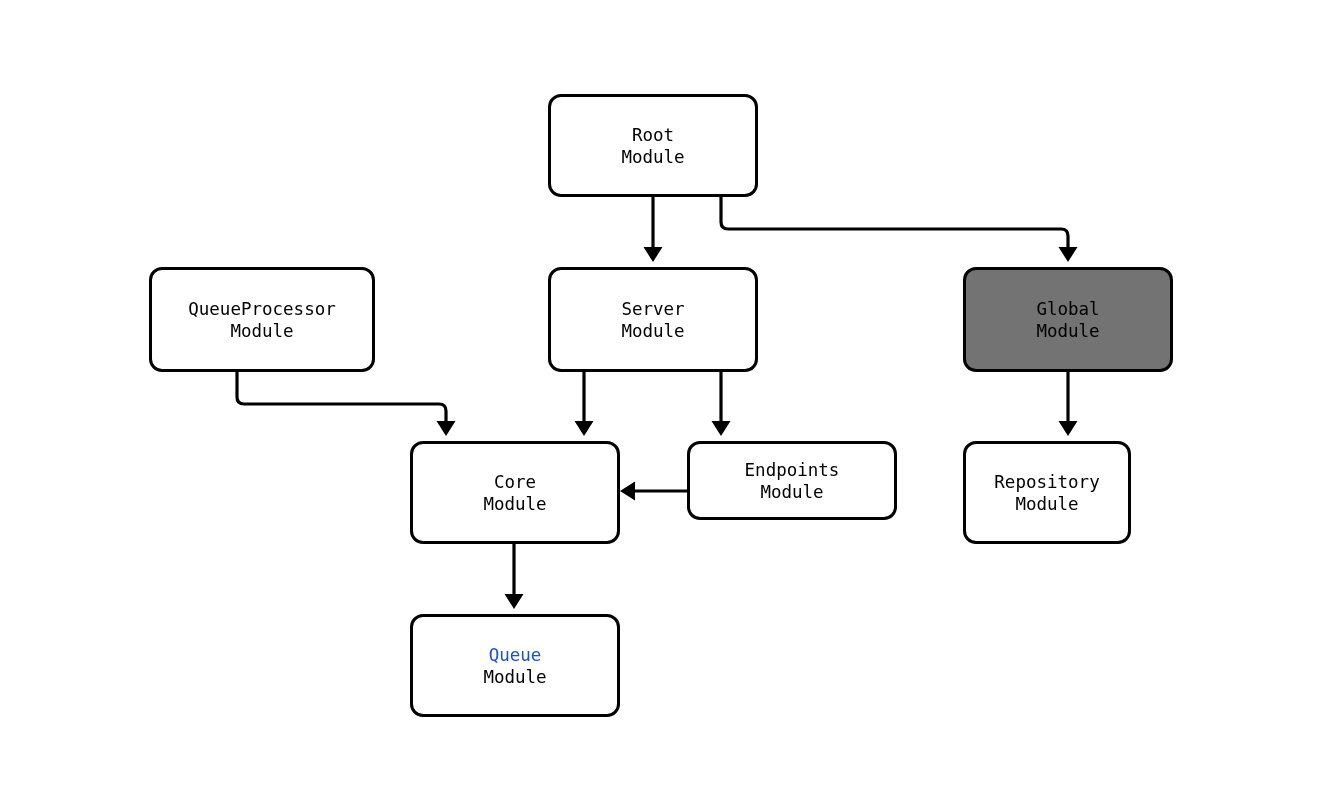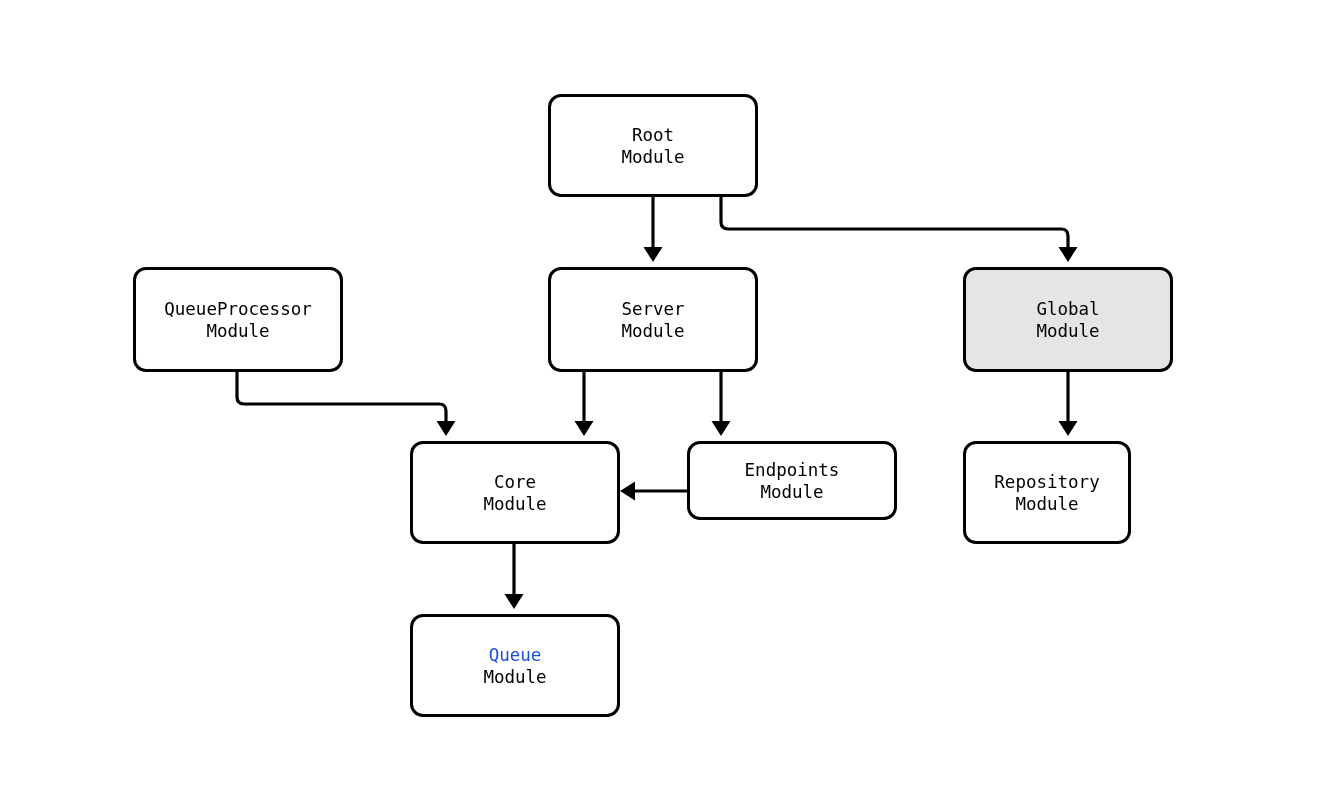--- a/index.html
+++ b/index.html
@@ -73,29 +73,29 @@
         <polygon points="620,491 635,481.5 635,500.5" fill="#000000"></polygon>
         <polygon points="514,609 504.5,594 523.5,594" fill="#000000"></polygon>
       </g>
   </svg>
 
   <div id="node-layer">
       <div class="node" style="left: 548px; top: 94px; width: 210px; height: 103px; border-color: rgb(0, 0, 0); background: rgb(255, 255, 255);">
         <div class="node-label" style="color: rgb(0, 0, 0);">Root</div>
         <div class="node-label" style="color: rgb(0, 0, 0);">Module</div>
       </div>
-      <div class="node" style="left: 133px; top: 267px; width: 210px; height: 105px; border-color: rgb(0, 0, 0); background: rgb(255, 255, 255);">
+      <div class="node" style="left: 149px; top: 267px; width: 226px; height: 105px; border-color: rgb(0, 0, 0); background: rgb(255, 255, 255);">
         <div class="node-label" style="color: rgb(0, 0, 0);">QueueProcessor</div>
         <div class="node-label" style="color: rgb(0, 0, 0);">Module</div>
       </div>
       <div class="node" style="left: 548px; top: 267px; width: 210px; height: 105px; border-color: rgb(0, 0, 0); background: rgb(255, 255, 255);">
         <div class="node-label" style="color: rgb(0, 0, 0);">Server</div>
         <div class="node-label" style="color: rgb(0, 0, 0);">Module</div>
       </div>
-      <div class="node" style="left: 963px; top: 267px; width: 210px; height: 105px; border-color: rgb(0, 0, 0); background: #e5e5e5;">
+      <div class="node" style="left: 963px; top: 267px; width: 210px; height: 105px; border-color: rgb(0, 0, 0); background: #737373;">
         <div class="node-label" style="color: rgb(0, 0, 0);">Global</div>
         <div class="node-label" style="color: rgb(0, 0, 0);">Module</div>
       </div>
       <div class="node" style="left: 410px; top: 441px; width: 210px; height: 103px; border-color: rgb(0, 0, 0); background: rgb(255, 255, 255);">
         <div class="node-label" style="color: rgb(0, 0, 0);">Core</div>
         <div class="node-label" style="color: rgb(0, 0, 0);">Module</div>
       </div>
       <div class="node" style="left: 687px; top: 441px; width: 210px; height: 79px; border-color: rgb(0, 0, 0); background: rgb(255, 255, 255);">
         <div class="node-label" style="color: rgb(0, 0, 0);">Endpoints</div>
         <div class="node-label" style="color: rgb(0, 0, 0);">Module</div>

